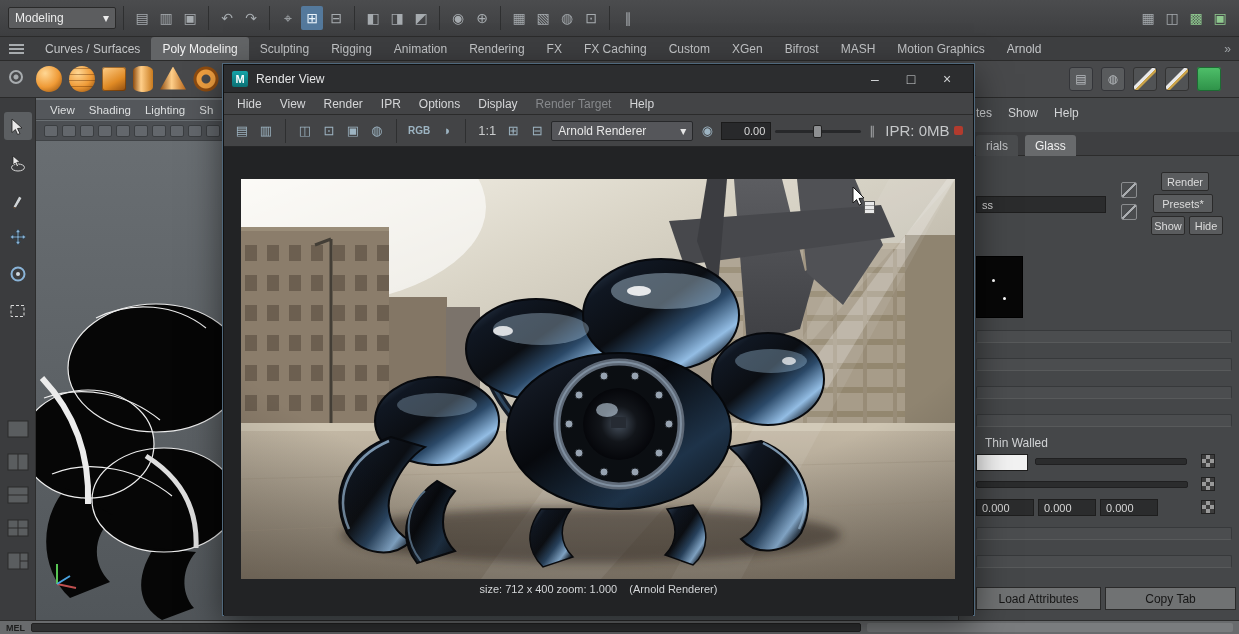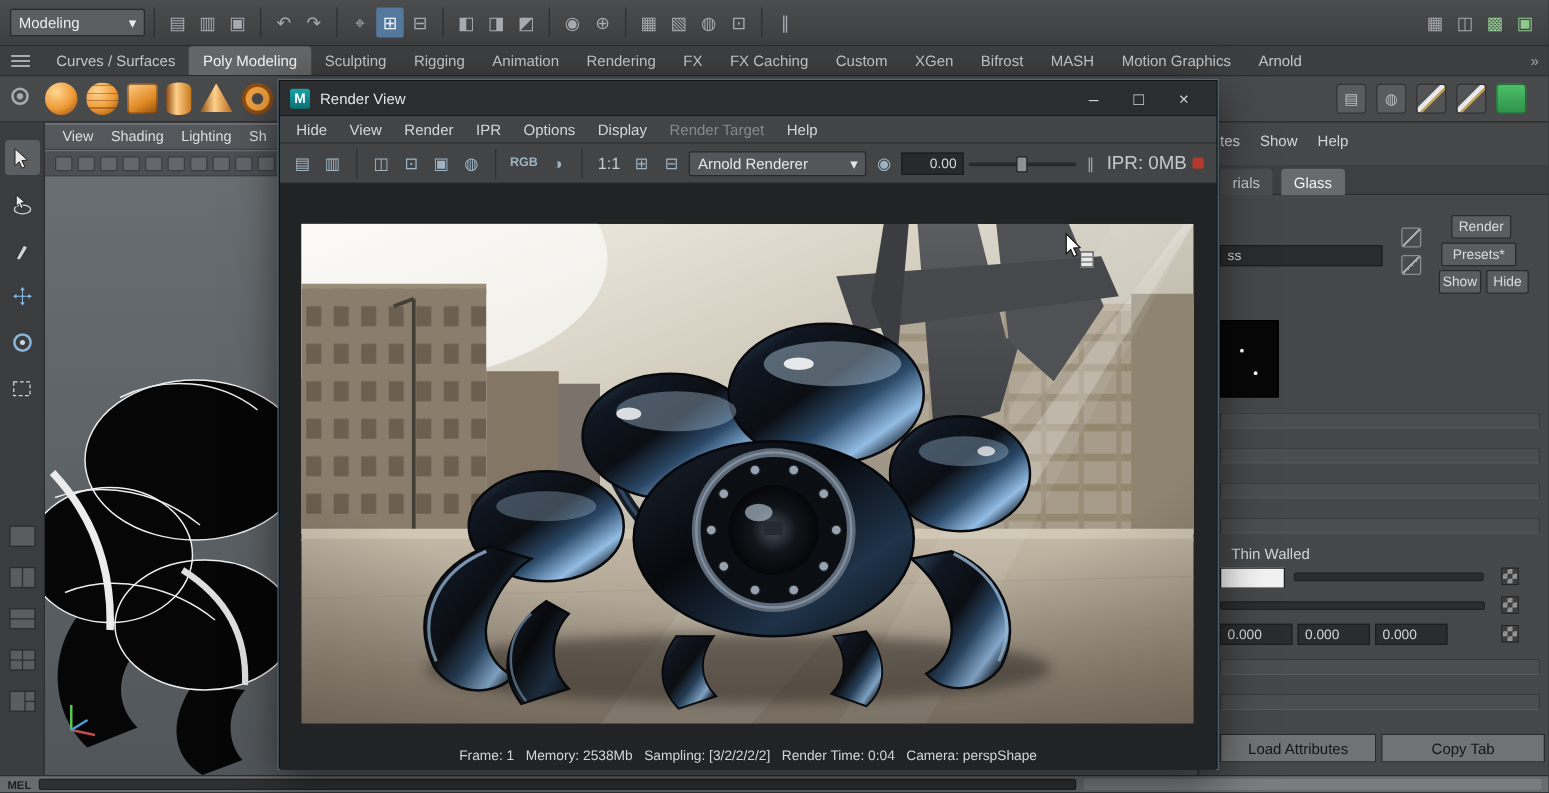--- a/index.html
+++ b/index.html
@@ -568,21 +568,21 @@
         <path d="M558 350 C574 316 558 282 522 264" stroke="#a9cdec" stroke-width="2.5" fill="none" opacity="0.7"></path>
         <path d="M180 382 C162 360 164 330 184 312" stroke="#8fb9de" stroke-width="2" fill="none" opacity="0.6"></path>
 
         <ellipse cx="262" cy="152" rx="10" ry="5" fill="#ffffff" opacity="0.8"></ellipse>
         <ellipse cx="398" cy="112" rx="12" ry="5" fill="#ffffff" opacity="0.85"></ellipse>
         <ellipse cx="548" cy="182" rx="7" ry="4" fill="#ffffff" opacity="0.7"></ellipse>
 
         <rect x="0" y="0" width="714" height="400" fill="url(#vign)"></rect>
       </svg>
 
-      <div class="rv-status" style="top:452px">Frame: 1   Memory: 2538Mb   Sampling: [3/2/2/2/2]   Render Time: 0:04   Camera: perspShape</div>
+      <div class="rv-status" style="top:436px">size: 712 x 400 zoom: 1.000    (Arnold Renderer)</div>
     </div>
   </div>
 
   <div class="cmdline">
     <span class="cmd-label">MEL</span>
     <div class="cmd-field"></div>
     <div class="cmd-right"></div>
   </div>
 
   <svg class="cursor" width="15" height="20" viewBox="0 0 15 20">

